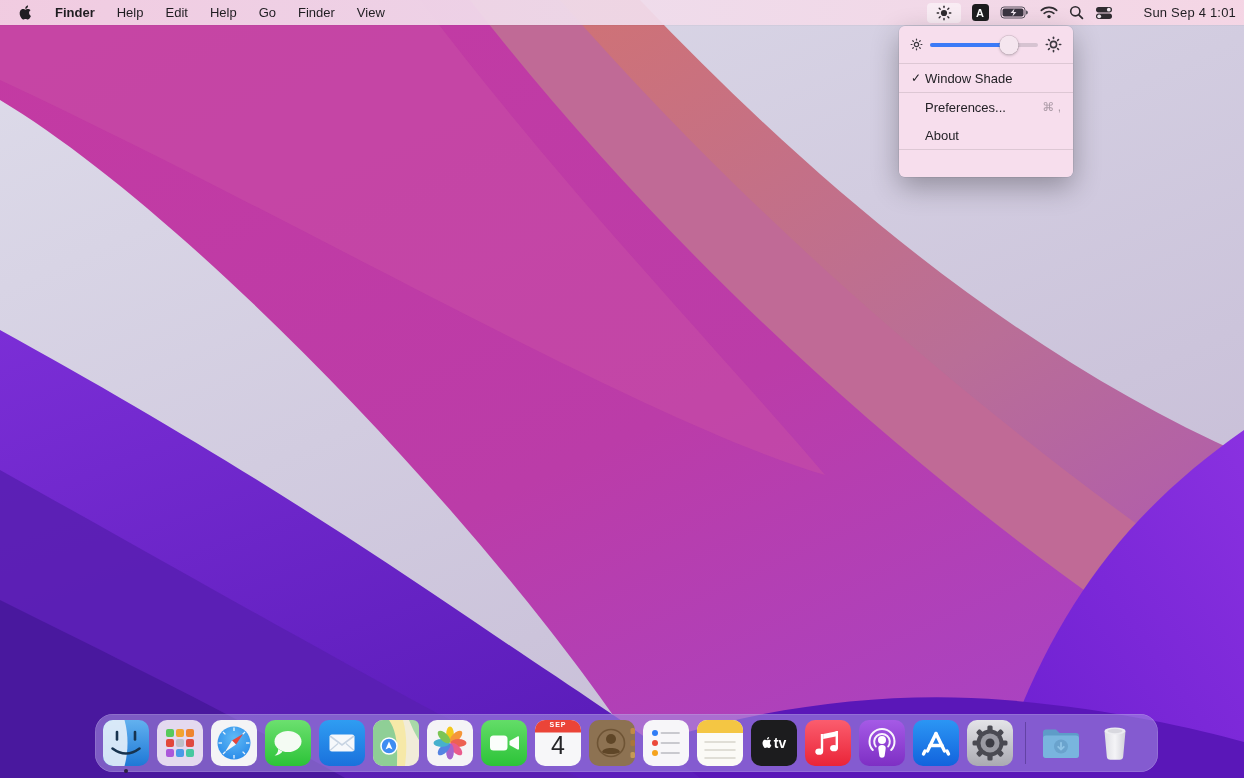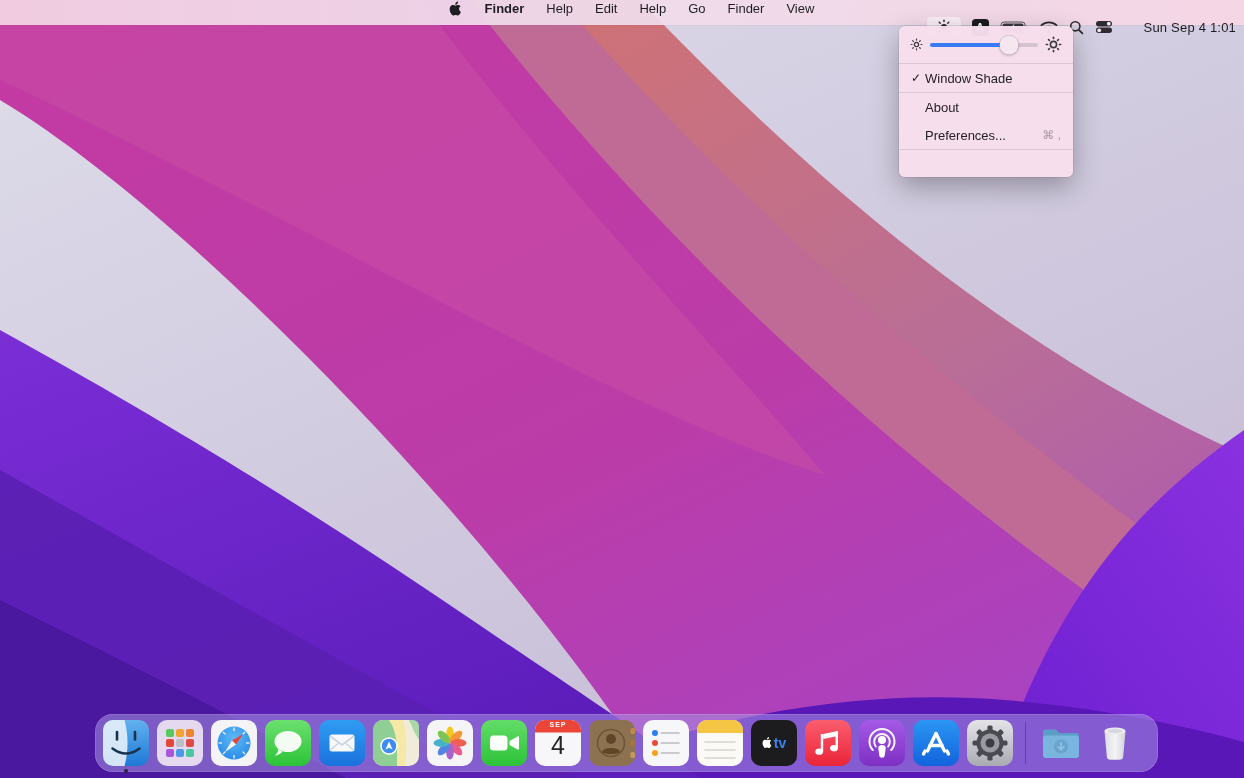--- a/index.html
+++ b/index.html
@@ -3,21 +3,21 @@
 <meta charset="utf-8">
 <style>
   html,body{margin:0;padding:0;background:#222;}
   .screen{position:relative;width:1244px;height:778px;overflow:hidden;
           font-family:"Liberation Sans",sans-serif;-webkit-font-smoothing:antialiased;}
   .wallpaper{position:absolute;inset:0;}
 
   
   .menubar{position:absolute;top:0;left:0;right:0;height:25px;display:flex;align-items:center;
            background:linear-gradient(90deg,rgba(243,211,228,.95),rgba(240,221,236,.93) 45%,rgba(246,214,229,.96));
-           box-shadow:0 .5px 0 rgba(0,0,0,.06);font-size:13px;color:#1f1d21;flex-direction:column;}
+           box-shadow:0 .5px 0 rgba(0,0,0,.06);font-size:13px;color:#1f1d21;}
   .menubar-left{display:flex;align-items:center;gap:22px;padding-left:19px;}
   .menubar-left .mitem{cursor:default;}
   .mitem.bold{font-weight:bold;}
   .menubar-right{margin-left:auto;display:flex;align-items:center;gap:11px;padding-right:8px;}
   .statusicon{display:flex;align-items:center;justify-content:center;height:20px;}
   .statusicon.highlight{background:rgba(255,255,255,.5);border-radius:4px;padding:0 9px;}
   .abox{width:17px;height:17px;background:#1c1c1e;border-radius:3.5px;color:#fff;
         display:flex;align-items:center;justify-content:center;font-size:11px;font-weight:bold;}
   .clock{margin-left:20px;letter-spacing:.2px;}
 
@@ -43,21 +43,21 @@
         display:flex;align-items:center;gap:8px;padding:0 8px;border-radius:18px;
         background:rgba(168,148,228,.55);box-shadow:inset 0 0 0 .5px rgba(255,255,255,.25);}
   .dicon{width:46px;height:46px;flex:0 0 auto;position:relative;}
   .dock-divider{width:1px;height:42px;background:rgba(50,30,100,.4);margin:0 4px;flex:0 0 auto;}
   .run-dot{position:absolute;left:50%;bottom:-7px;width:4px;height:4px;border-radius:50%;
            background:#2b2140;transform:translateX(-50%);}
   .cal-month{position:absolute;top:1px;left:0;right:0;text-align:center;color:#fff;
              font-size:7px;font-weight:bold;letter-spacing:1px;}
   .cal-day{position:absolute;top:11px;left:0;right:0;text-align:center;color:#252528;
            font-size:25px;font-weight:300;font-family:"Liberation Sans",sans-serif;}
-  .tv-wrap{position:absolute;inset:0;display:flex;align-items:center;justify-content:center;gap:1px;color:#3b82f6;}
+  .tv-wrap{position:absolute;inset:0;display:flex;align-items:center;justify-content:center;gap:1px;color:#ffffff;}
   .tv-text{font-size:14px;font-weight:bold;letter-spacing:0;}
 </style>
 </head>
 <body>
 
 <div class="screen">
 
   <svg class="wallpaper" viewBox="0 0 1244 778" preserveAspectRatio="none">
     <defs>
       <linearGradient id="lav" x1="0" y1="0" x2=".7" y2="1">
@@ -199,26 +199,26 @@
       </svg>
     </div>
     <div class="mdivider"></div>
     <div class="menu-row">
       <span class="check">✓</span>
       <span>Window Shade</span>
     </div>
     <div class="mdivider"></div>
     <div class="menu-row">
       <span class="spacer"></span>
-      <span>About</span>
+      <span>Preferences...</span>
+      <span class="shortcut">⌘ ,</span>
     </div>
     <div class="menu-row">
       <span class="spacer"></span>
-      <span>Preferences...</span>
-      <span class="shortcut">⌘ ,</span>
+      <span>About</span>
     </div>
     <div class="mdivider"></div>
   </div>
 
   <div class="dock">
 
     <div class="dicon">
       <svg width="46" height="46" viewBox="0 0 46 46">
         <defs>
             <linearGradient id="fin" x1="0" y1="0" x2="0" y2="1">

